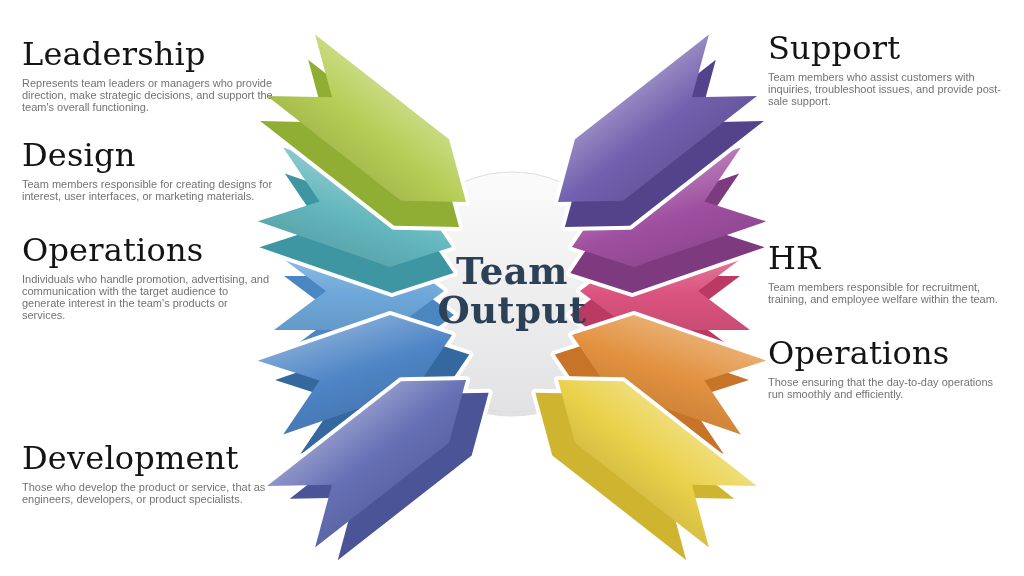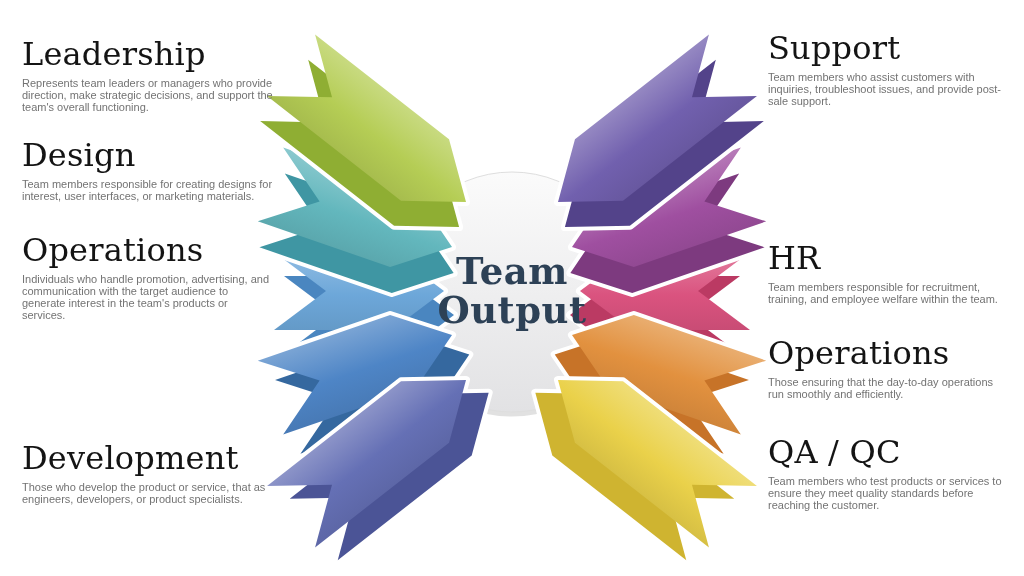--- a/index.html
+++ b/index.html
@@ -182,18 +182,14 @@
     <p>Team members who assist customers with inquiries, troubleshoot issues, and provide post-sale support.</p>
   </div>
   <div class="section col-right" style="top:239px">
     <h2>HR</h2>
     <p>Team members responsible for recruitment, training, and employee welfare within the team.</p>
   </div>
   <div class="section col-right" style="top:334px">
     <h2>Operations</h2>
     <p>Those ensuring that the day-to-day operations run smoothly and efficiently.</p>
   </div>
-  <div class="section col-right" style="top:433px">
-    <h2>QA / QC</h2>
-    <p>Team members who test products or services to ensure they meet quality standards before reaching the customer.</p>
-  </div>
 
 </div>
 
 </body></html>

